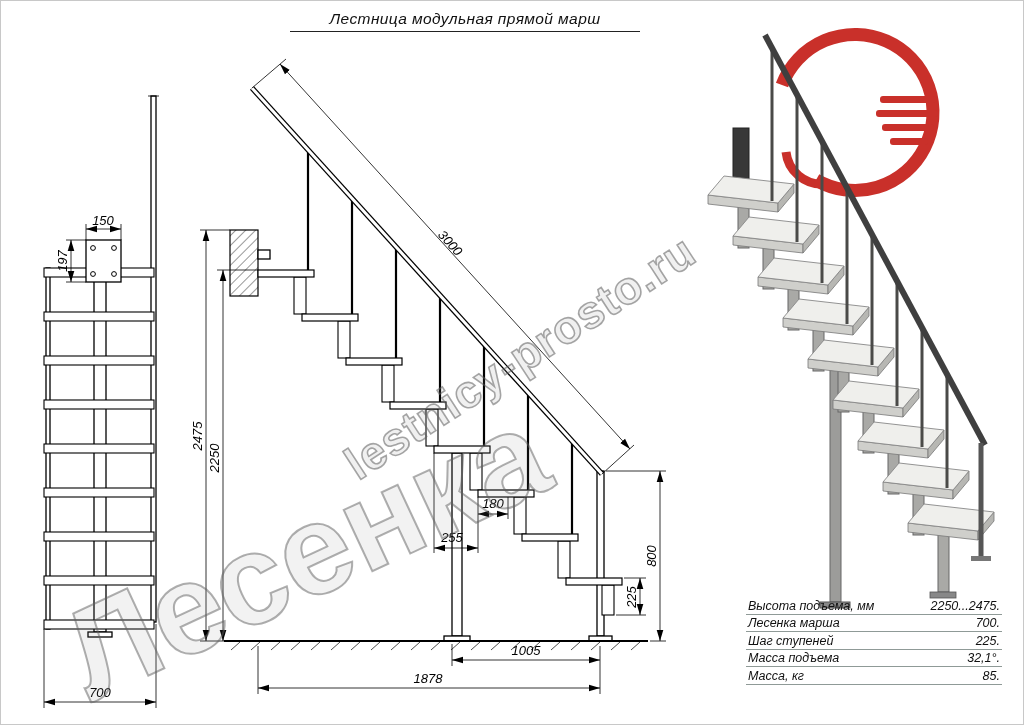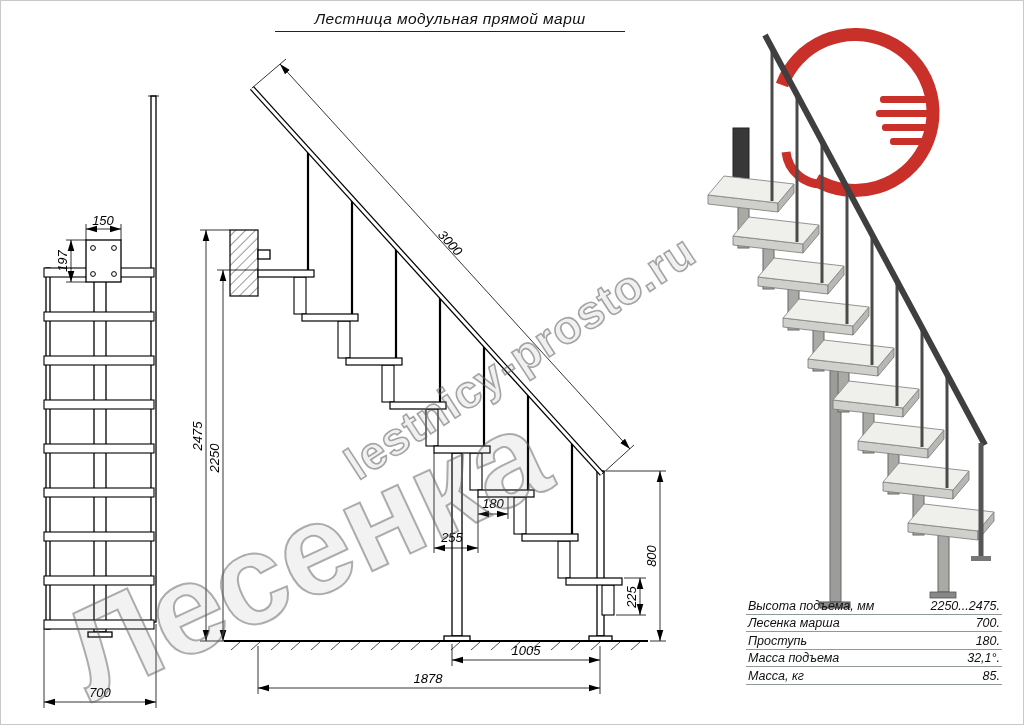--- a/index.html
+++ b/index.html
@@ -1,19 +1,19 @@
 <!DOCTYPE html>
 <html><head>
 <meta charset="utf-8">
 <style>
   html,body{margin:0;padding:0;background:#fff;}
   #stage{position:relative;width:1024px;height:725px;background:#fff;overflow:hidden;
          font-family:"Liberation Sans",sans-serif;box-shadow:inset 0 0 0 1px #c8c8c8;}
   #cad{position:absolute;left:0;top:0;}
-  .title{position:absolute;left:275px;top:10px;width:350px;text-align:center;
+  .title{position:absolute;left:290px;top:10px;width:350px;text-align:center;
          font:italic 15.5px "Liberation Sans",sans-serif;color:#111;letter-spacing:.4px;
          border-bottom:1.2px solid #222;padding-bottom:3px;}
   .dimtxt{font:italic 13px "Liberation Sans",sans-serif;fill:#000;}
   .ext{stroke:#000;stroke-width:0.8;}
   .dim{stroke:#000;stroke-width:0.8;marker-start:url(#arr);marker-end:url(#arr);}
   .thick{stroke:#000;stroke-width:1.3;fill:#fff;}
   .wm{position:absolute;pointer-events:none;font-weight:bold;white-space:nowrap;z-index:5;}
   .wm-site{left:295px;top:330px;width:450px;text-align:center;font-size:46px;
            transform:rotate(-33deg);color:rgba(128,128,128,0.12);
            -webkit-text-stroke:1.6px rgba(95,95,95,0.55);letter-spacing:1px;}
@@ -275,22 +275,22 @@
   <div class="spec">
     <div class="spec-row">
       <span>Высота подъема, мм</span>
       <span>2250...2475.</span>
     </div>
     <div class="spec-row">
       <span>Лесенка марша</span>
       <span>700.</span>
     </div>
     <div class="spec-row">
-      <span>Проступь</span>
-      <span>180.</span>
+      <span>Шаг ступеней</span>
+      <span>225.</span>
     </div>
     <div class="spec-row">
       <span>Масса подъема</span>
       <span>32,1°.</span>
     </div>
     <div class="spec-row">
       <span>Масса, кг</span>
       <span>85.</span>
     </div>
   </div>

